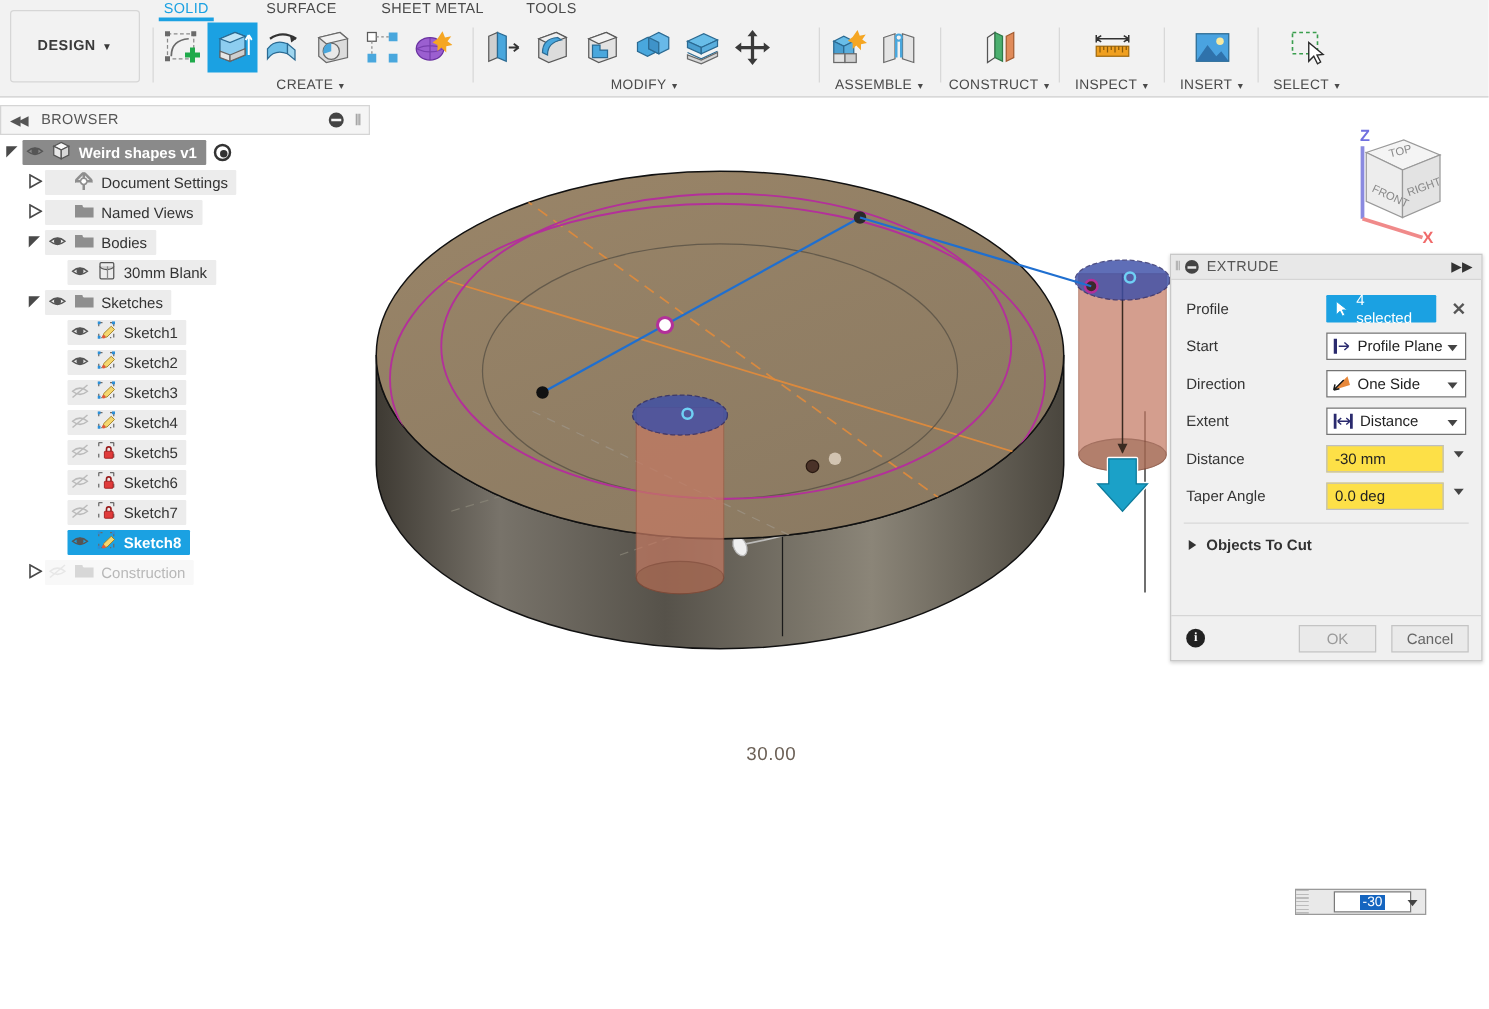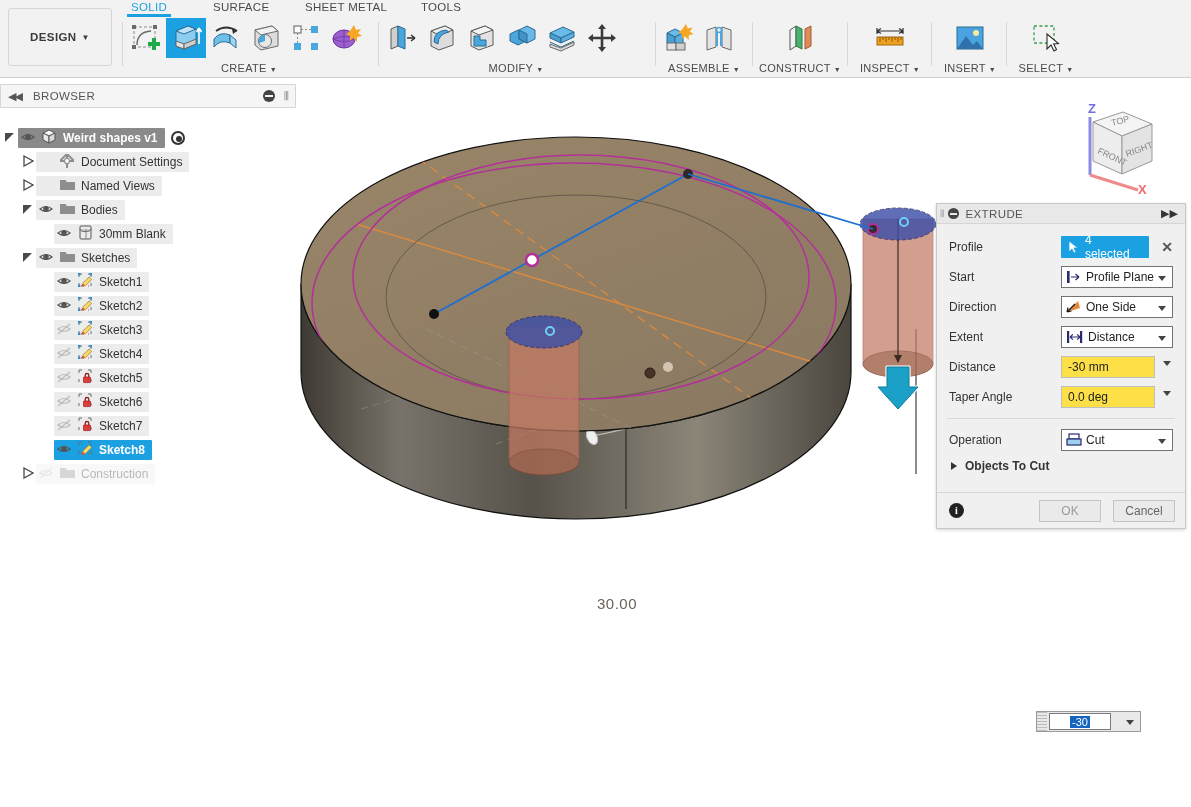--- a/index.html
+++ b/index.html
@@ -63,21 +63,21 @@
   #browser .btitle { margin-left:12px; font-size:11.5px; color:#555; letter-spacing:.4px; }
   #browser .minus {
     position:absolute; right:20px; width:12px; height:12px;
     border-radius:50%; background:#444; cursor:pointer;
   }
   #browser .minus::after{
     content:""; position:absolute; left:2px; top:5px; width:8px; height:2px; background:#f5f5f5;
   }
   #browser .grip { position:absolute; right:6px; font-size:12px; color:#888; cursor:col-resize;}
 
-  #tree { position:absolute; left:0; top:126px; width:296px; }
+  #tree { position:absolute; left:0; top:110px; width:296px; }
   .trow {
     height:24px; display:flex; align-items:center; position:relative;
     font-size:12px; color:#333; white-space:nowrap;
   }
   .arrow {
     width:14px; height:14px; position:relative; flex:0 0 14px; cursor:pointer;
   }
   .eye { width:20px; flex:0 0 20px; text-align:center; cursor:pointer; }
   .ticon { width:22px; flex:0 0 22px; text-align:center; }
   .tlabel { padding:0 7px 0 3px; }
@@ -177,21 +177,21 @@
     position:absolute; left:740px; top:632px; width:105px; height:21px;
     background:#e9e9e9; border:1px solid #9a9a9a;
     display:flex; align-items:center;
   }
   #manip-input .hatch {
     width:10px; height:19px;
     background:repeating-linear-gradient(180deg,#bbb 0 1px,#e9e9e9 1px 3px);
   }
   #manip-field {
     width:62px; height:17px; background:#fff; border:1px solid #7a7a7a;
-    margin-left:2px; display:flex; align-items:center; justify-content:center;
+    margin-left:20px; display:flex; align-items:center; justify-content:center;
   }
   #manip-field span { background:#1565c0; color:#fff; font-size:11px; padding:0 2px;}
   #manip-input .mdn {
     position:absolute; right:6px; top:8px;
     border-left:4px solid transparent;border-right:4px solid transparent;
     border-top:5px solid #444;
   }
   .dimtext {
     position:absolute; font-size:15px; color:#6d6258; letter-spacing:.5px;
   }
@@ -921,33 +921,20 @@
     <div class="fctl" style="position:relative">
       <div class="inputbox wdd">
         <span>0.0 deg</span>
         <span class="stepper"></span>
       </div>
     </div>
   </div>
 
   <div class="divline"></div>
 
-  <div class="frow">
-    <div class="flabel">Operation</div>
-    <div class="fctl">
-      <div class="combo">
-        <svg width="16" height="14" viewBox="0 0 16 14">
-          <rect x="3" y="1" width="10" height="5" fill="none" stroke="#2a2a6e" stroke-width="1.2"></rect>
-          <rect x="1" y="6" width="14" height="6" fill="#9fd0ee" stroke="#2a2a6e" stroke-width="1.2"></rect>
-        </svg>
-        <span class="cval">Cut</span>
-        <span class="cdn"></span>
-      </div>
-    </div>
-  </div>
 
   <div class="expander">
     <span class="tri"></span>
     <span class="etxt">Objects To Cut</span>
   </div>
 
   <div id="ex-foot">
     <span class="info">i</span>
     <div class="dlgbtn" id="ok-btn">
       <span>OK</span>

